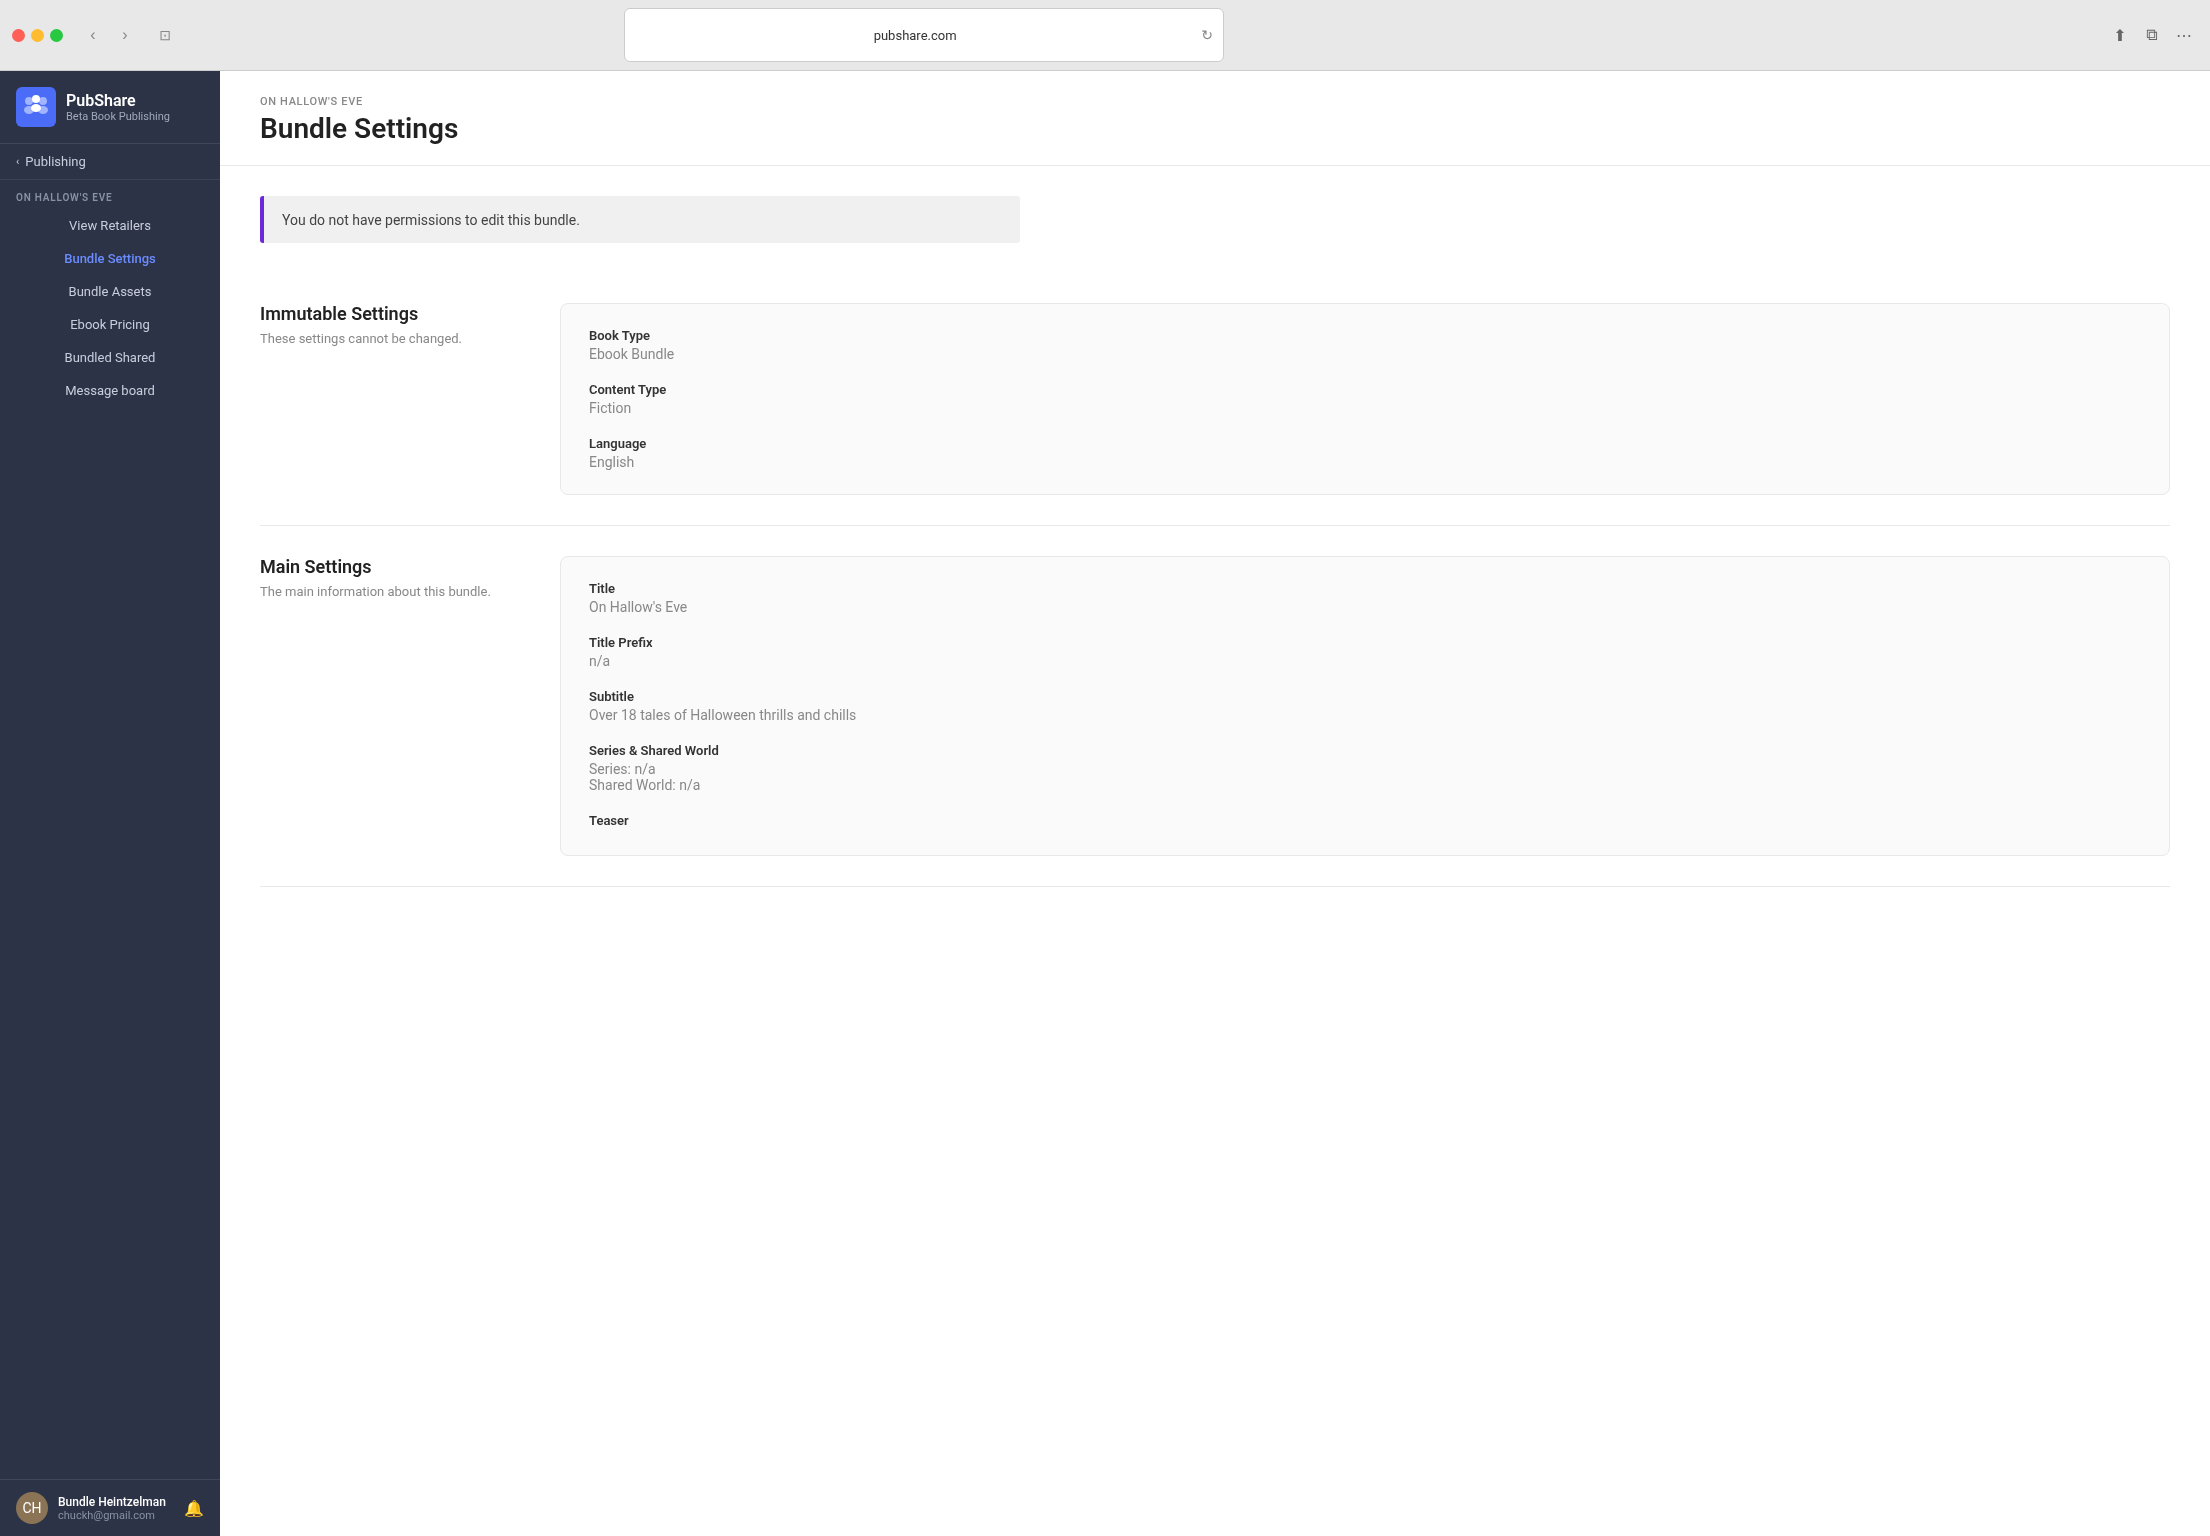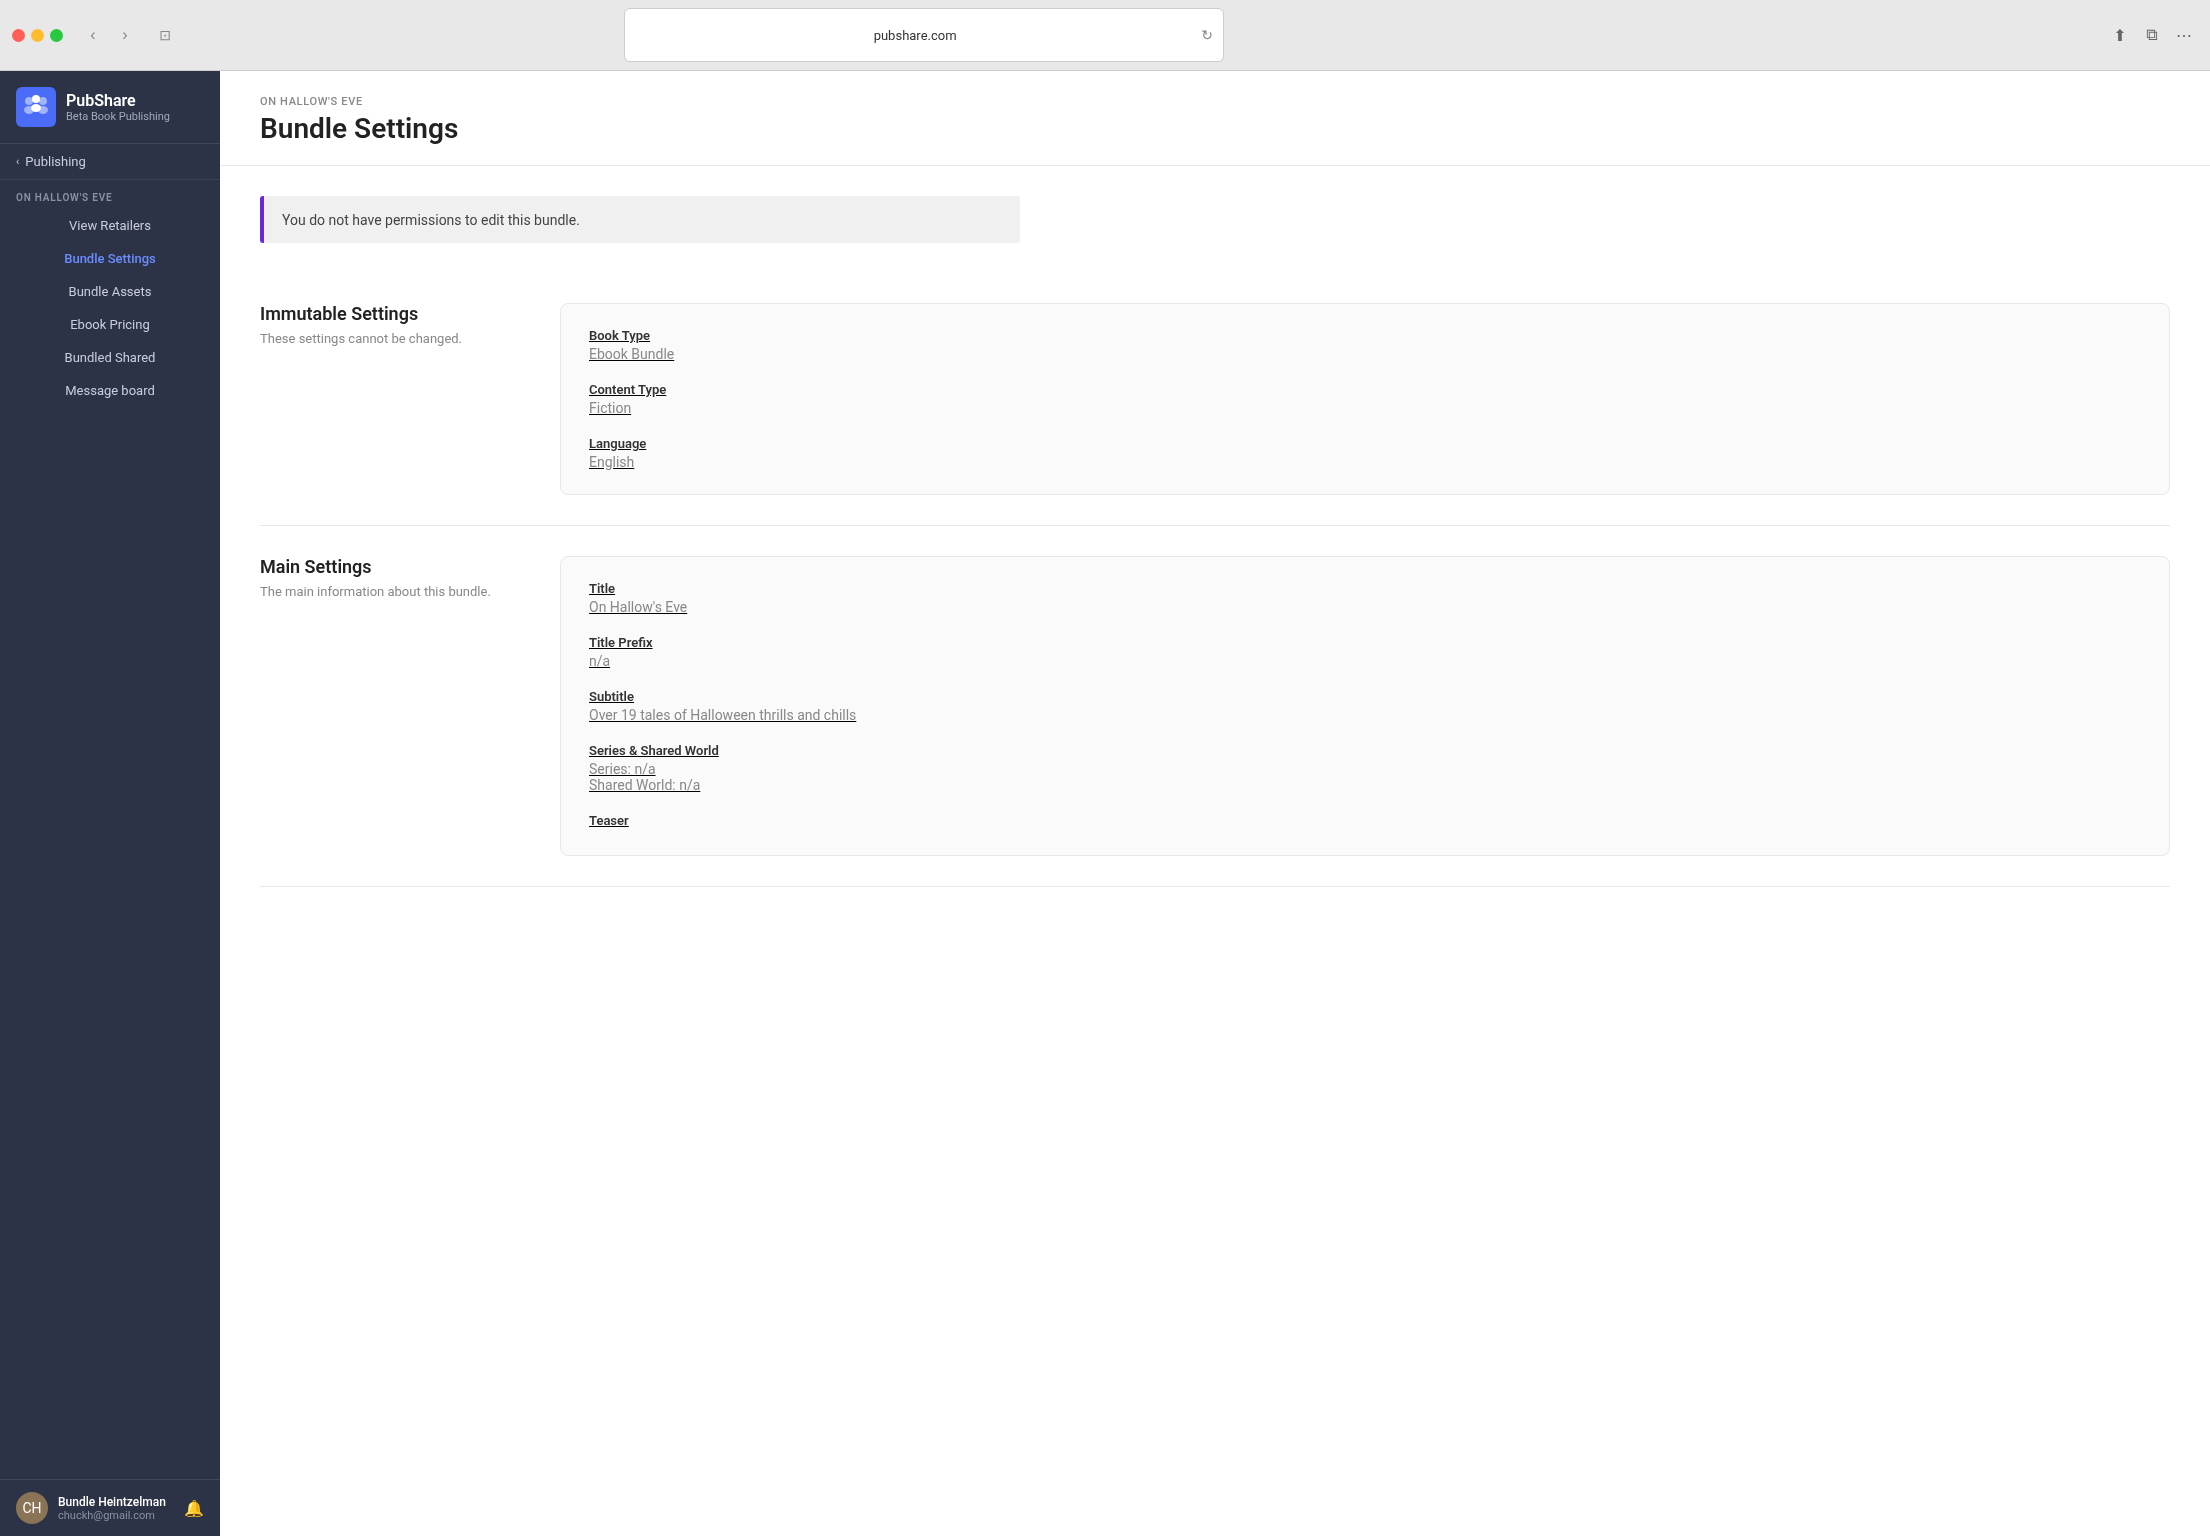--- a/index.html
+++ b/index.html
@@ -331,21 +331,20 @@
     .settings-card {
       flex: 1;
       background: #fafafa;
       border: 1px solid #e8e8e8;
       border-radius: 8px;
       padding: 24px 28px;
     }
 
     .settings-field {
       margin-bottom: 20px;
-      text-decoration: underline;
     }
 
     .settings-field:last-child {
       margin-bottom: 0;
     }
 
     .field-label {
       font-size: 13px;
       font-weight: 600;
       color: #333;
@@ -478,21 +477,21 @@
           <div class="settings-field">
             <div class="field-label">Title</div>
             <div class="field-value">On Hallow's Eve</div>
           </div>
           <div class="settings-field">
             <div class="field-label">Title Prefix</div>
             <div class="field-value">n/a</div>
           </div>
           <div class="settings-field">
             <div class="field-label">Subtitle</div>
-            <div class="field-value">Over 19 tales of Halloween thrills and chills</div>
+            <div class="field-value">Over 18 tales of Halloween thrills and chills</div>
           </div>
           <div class="settings-field">
             <div class="field-label">Series &amp; Shared World</div>
             <div class="field-value">Series: n/a<br>Shared World: n/a</div>
           </div>
           <div class="settings-field">
             <div class="field-label">Teaser</div>
             <div class="field-value"></div>
           </div>
         </div>

